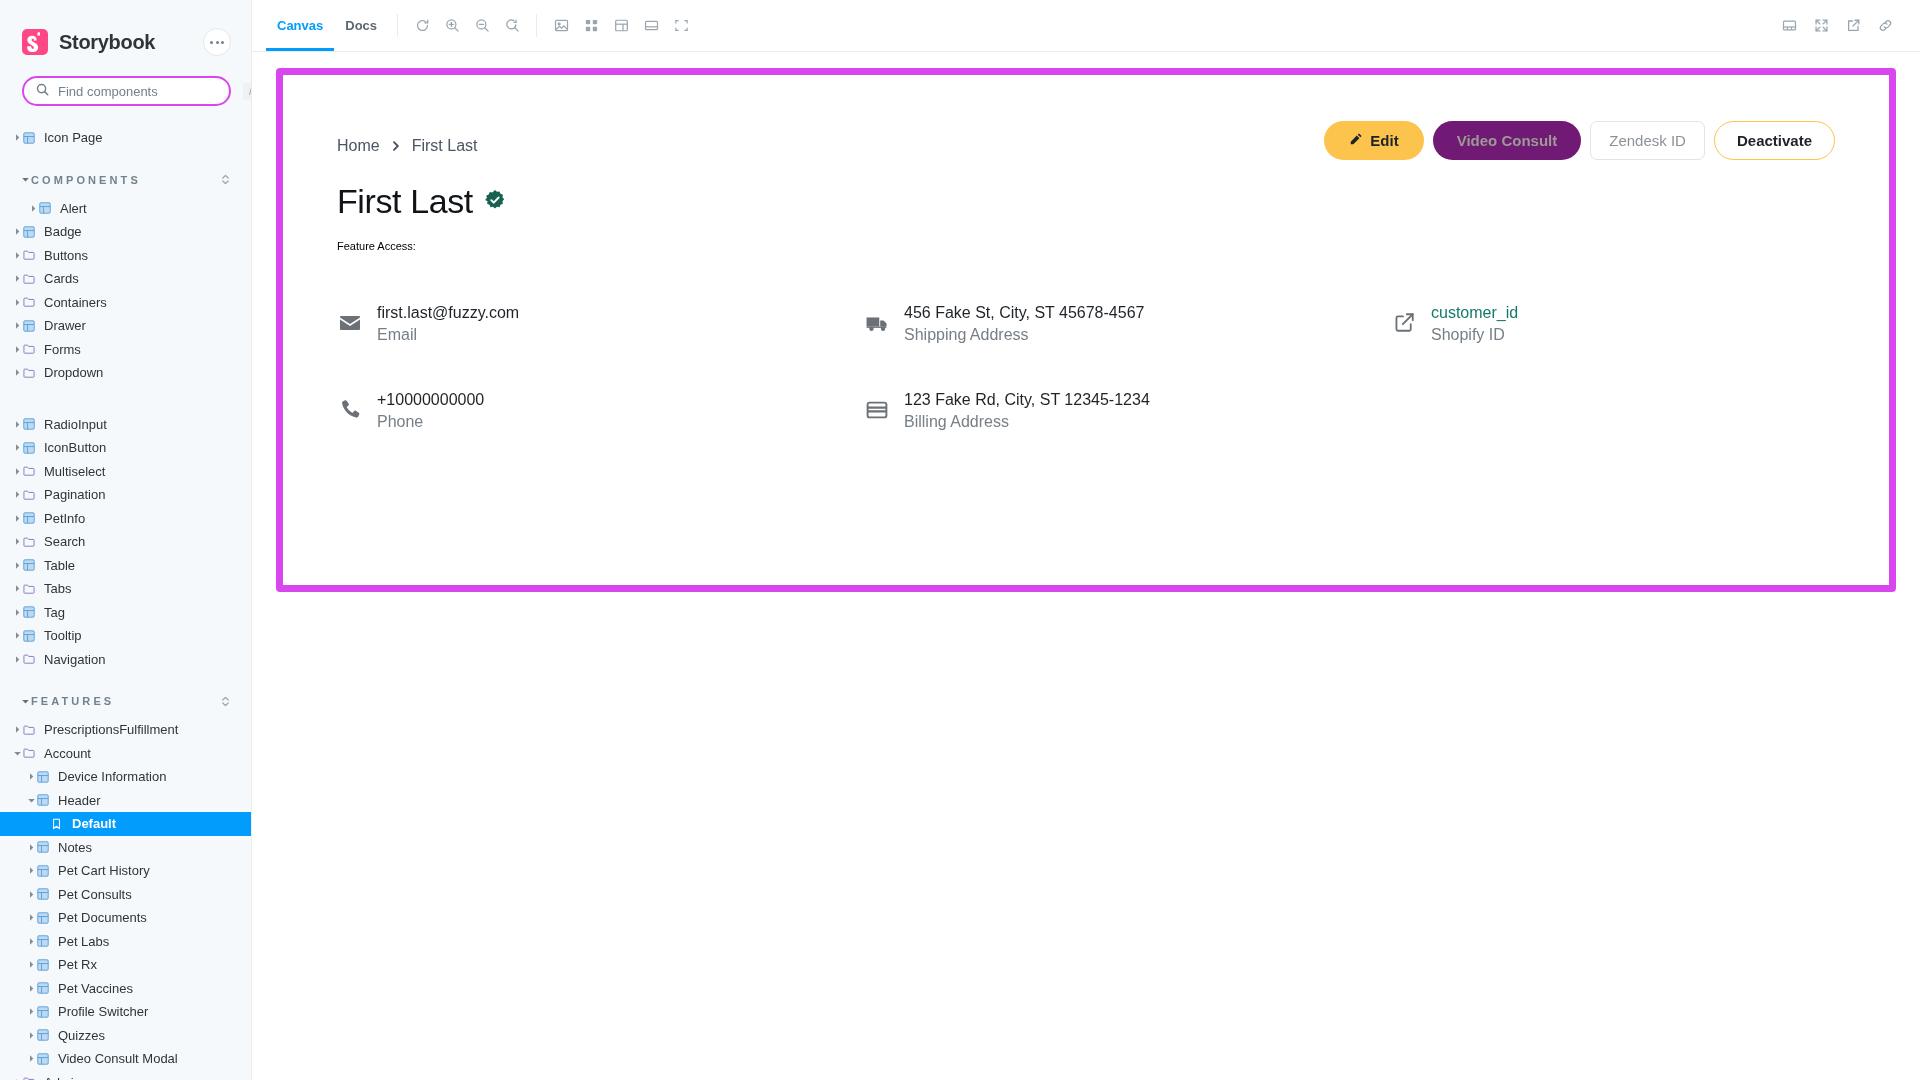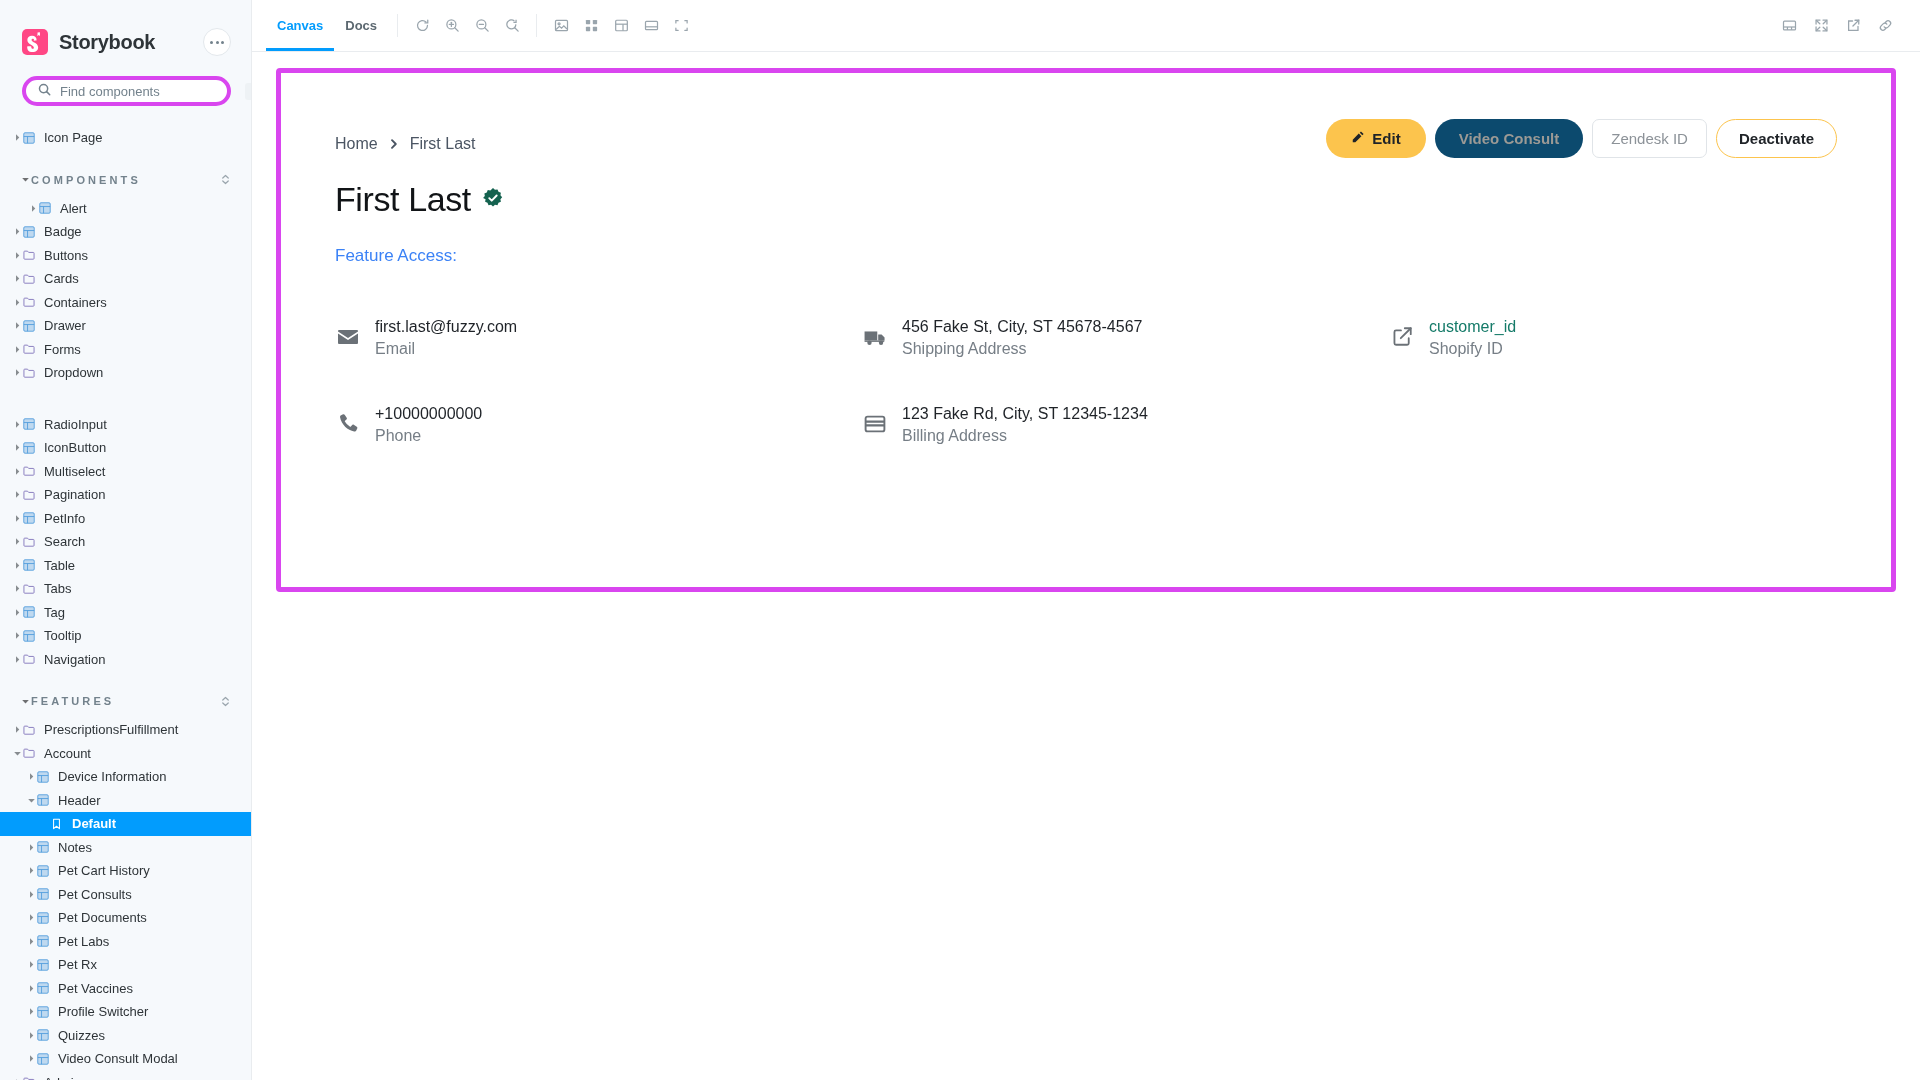--- a/index.html
+++ b/index.html
@@ -38,21 +38,21 @@
     width: 28px; height: 28px; border-radius: 50%;
     border: 1px solid #e3e8ec; background: #fff;
     display: flex; align-items: center; justify-content: center; gap: 2.5px;
     cursor: pointer;
   }
   .sb-dots i { width: 3px; height: 3px; border-radius: 50%; background: #73828c; display: block; }
 
   .sb-searchwrap { padding: 14px 20px 0 22px; }
   .sb-search {
     display: flex; align-items: center; gap: 9px;
-    height: 30px; border: 4px solid #d946ef; border-radius: 15px;
+    height: 30px; border: 2px solid #d946ef; border-radius: 15px;
     background: #fff; padding: 0 7px 0 12px;
   }
   .sb-search input {
     border: none; outline: none; background: transparent;
     font-family: inherit; font-size: 13px; color: #2e3438; flex: 1; padding: 0;
   }
   .sb-search input::placeholder { color: #73828c; }
   .sb-slash {
     font-size: 11px; color: #9aa5ad; background: #eef2f5;
     border-radius: 3px; padding: 1px 6px; line-height: 15px;
@@ -105,52 +105,52 @@
     height: 3px; background: #029cfd;
   }
   .tb-sep { width: 1px; background: #e9ecef; margin: 14px 9px; flex: 0 0 1px; }
   .tb-btn {
     width: 30px; height: 30px; display: flex; align-items: center; justify-content: center;
     color: #9aa5ad; cursor: pointer; border-radius: 4px; align-self: center;
   }
 
   #canvas { flex: 1; padding: 16px 24px; background: #fff; overflow: hidden; }
   #preview {
-    border: 5px solid #d946ef; border-radius: 4px; background: #fff;
+    border: 7px solid #d946ef; border-radius: 4px; background: #fff;
     height: 524px; padding: 46px 54px 0 54px;
   }
 
   
   .hdr-top { display: flex; align-items: flex-start; justify-content: space-between; }
   .crumbs { display: flex; align-items: center; gap: 11px; padding-top: 16px; }
   .crumb { font-size: 16px; color: #4b5563; }
   .crumb.link { cursor: pointer; }
   .crumb-sep { color: #4b5563; display: flex; align-items: center; }
 
   .actions { display: flex; align-items: center; gap: 9px; }
   .btn {
     height: 39px; display: inline-flex; align-items: center; justify-content: center;
     gap: 7px; font-size: 15px; font-weight: bold; cursor: pointer;
     border: 1px solid transparent; font-family: inherit;
   }
   .btn-edit { background: #fcc44d; color: #1f2328; border-radius: 20px; padding: 0 24px; }
-  .btn-video { background: #0c4a6e; color: #9c9a95; border-radius: 20px; padding: 0 23px; }
+  .btn-video { background: #701a75; color: #9c9a95; border-radius: 20px; padding: 0 23px; }
   .btn-zendesk {
     background: #fff; color: #8c9298; border: 1px solid #e0e4e8;
     border-radius: 7px; padding: 0 18px; font-weight: normal;
   }
   .btn-deactivate {
     background: #fff; color: #1f2328; border: 1px solid #fcc44d;
     border-radius: 20px; padding: 0 22px;
   }
 
   .title-row { display: flex; align-items: center; gap: 11px; margin-top: 22px; }
   .title { font-size: 34px; font-weight: normal; color: #111417; letter-spacing: -0.4px; }
 
-  .feature-access { margin-top: 27px; font-size: 17px; color: #3b82f6; }
+  .feature-access { margin-top: 19px; font-size: 11px; color: #000000; }
 
   .info-grid {
     margin-top: 52px;
     display: grid; grid-template-columns: 527px 527px auto;
     row-gap: 47px;
   }
   .info-cell { display: flex; align-items: flex-start; gap: 14px; }
   .info-ic {
     width: 26px; flex: 0 0 26px; display: flex; align-items: center; justify-content: center;
     color: #6b7177; padding-top: 7px;

